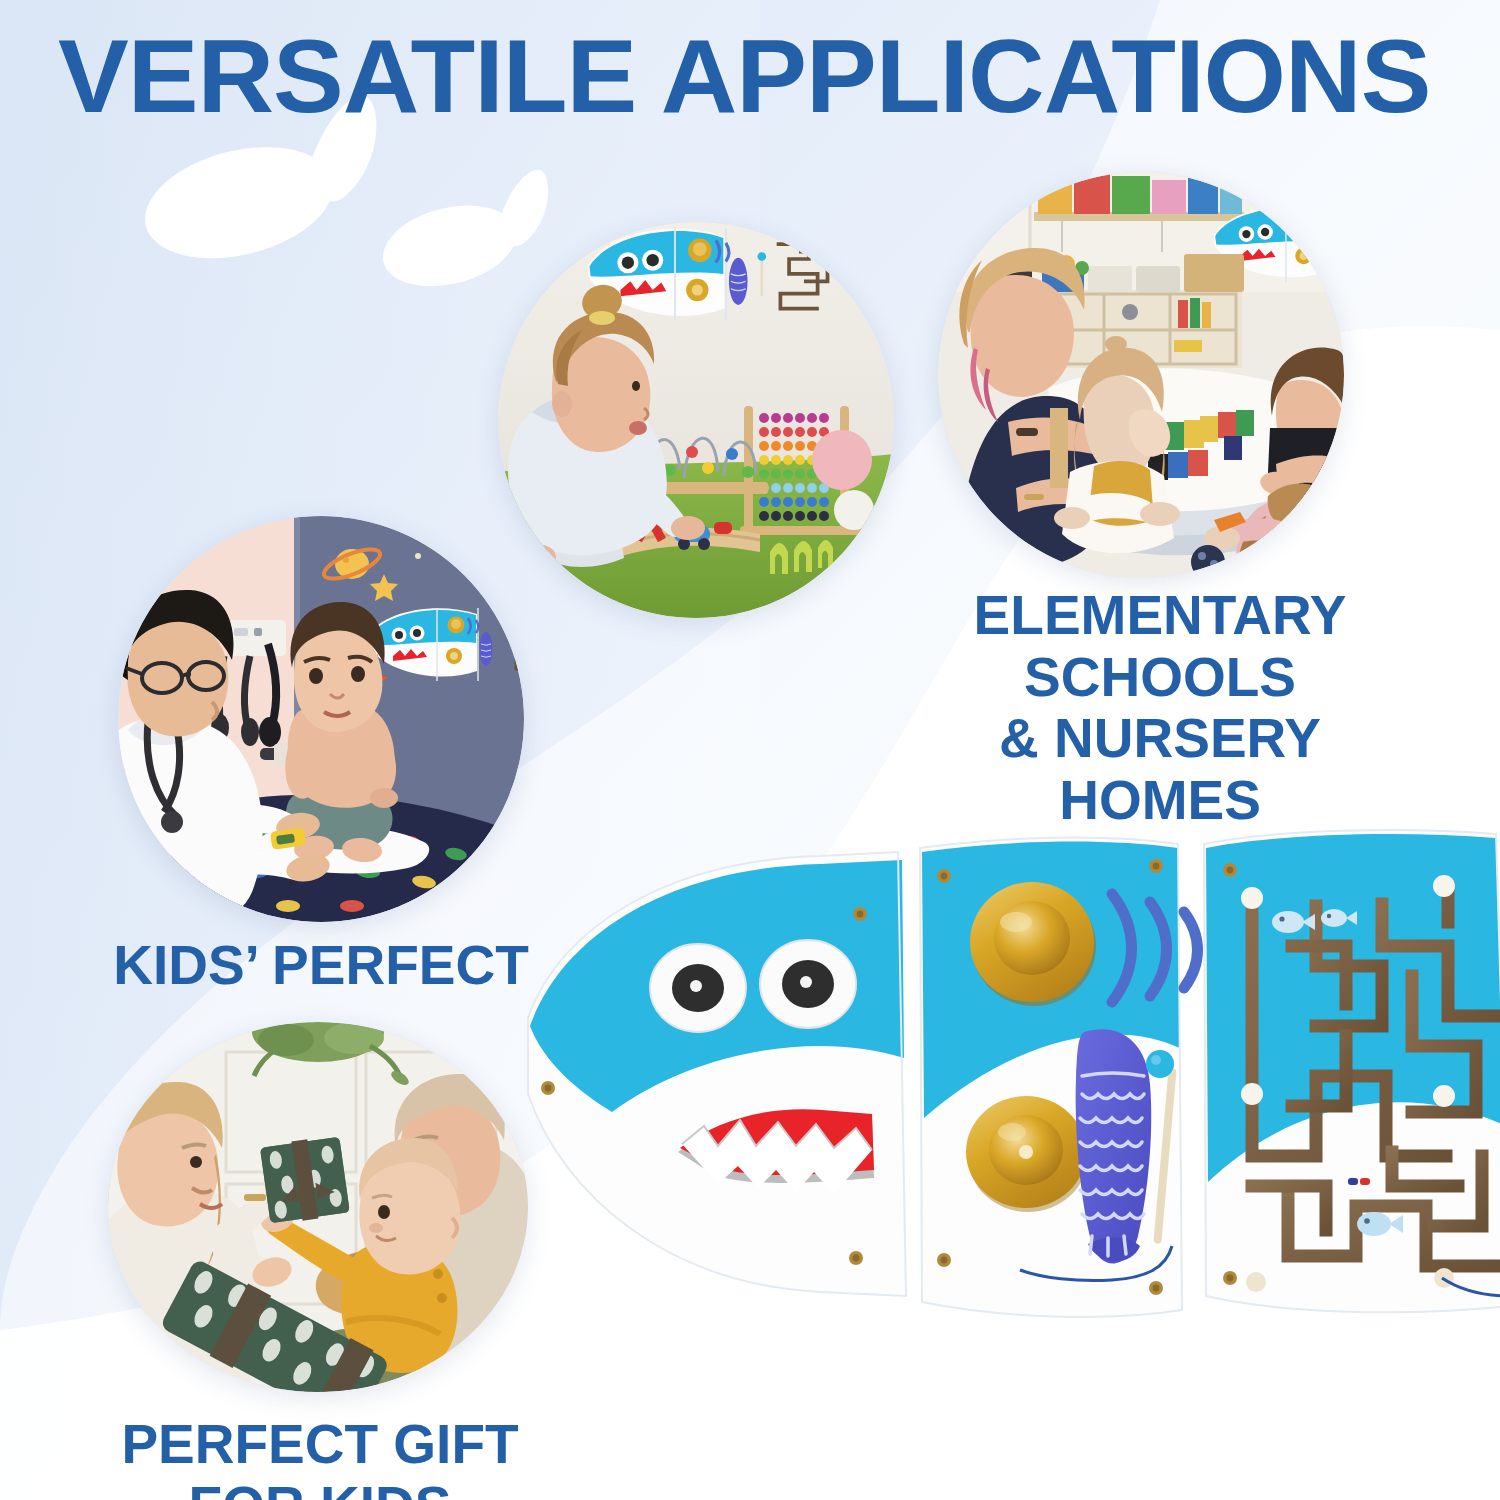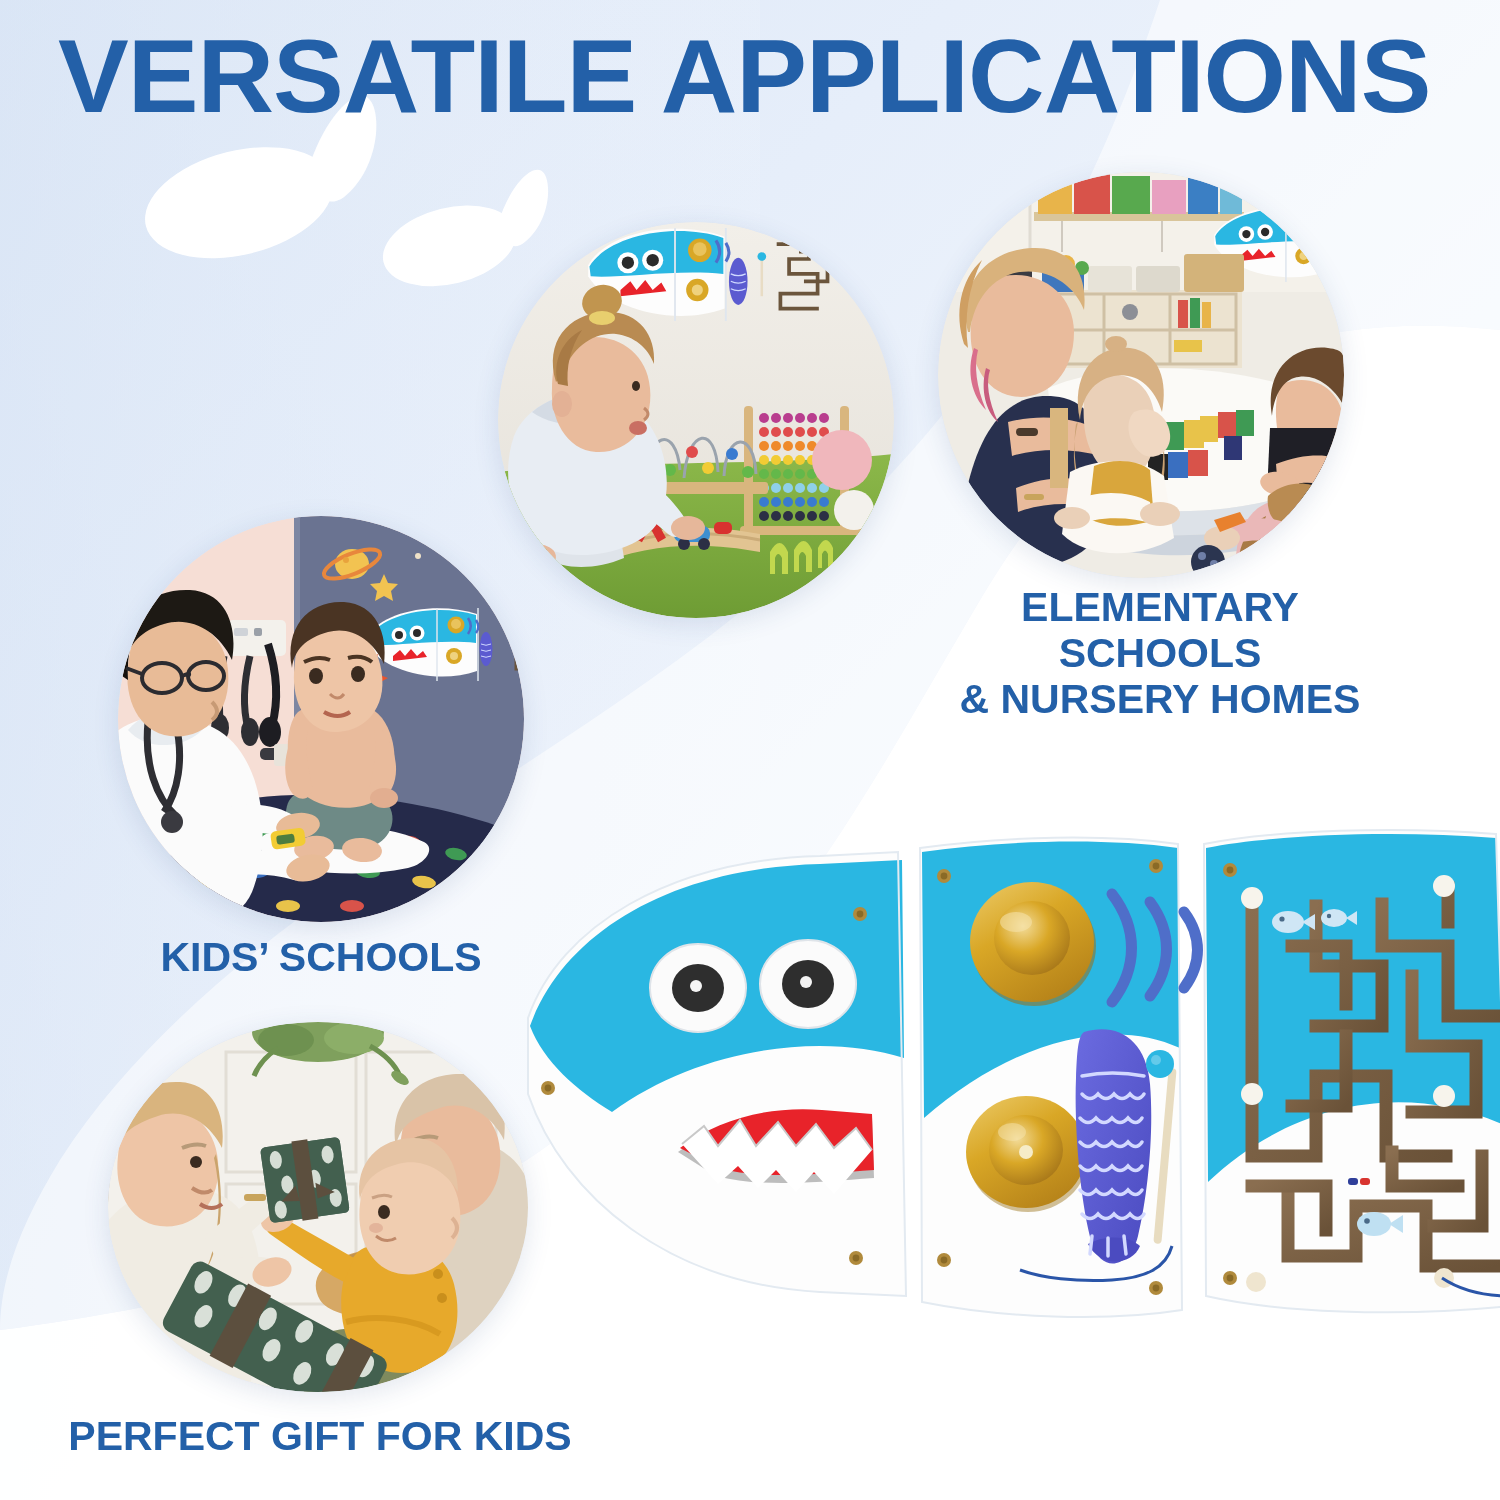--- a/index.html
+++ b/index.html
@@ -27,21 +27,21 @@
   .photo{
     position:absolute;border-radius:50%;overflow:hidden;
     box-shadow:0 6px 26px rgba(40,70,120,.13);
     background:#dfe7f2;
   }
   .photo > svg{display:block;}
 
   
   .caption{
     position:absolute;color:#2360a8;font-weight:700;
-    font-size:41px;line-height:1.12;letter-spacing:0px;
+    font-size:55px;line-height:1.12;letter-spacing:0px;
     text-align:center;white-space:pre-line;
   }
 
   
   .product{position:absolute;left:520px;top:826px;width:990px;height:500px;}
 </style>
 </head>
 <body>
 
 <div id="stage">
@@ -573,21 +573,21 @@
           <ellipse cx="180" cy="310" rx="22" ry="13" fill="#e8bb97" transform="rotate(-8,180,310)"></ellipse>
           <path d="M88,344 C122,330 160,332 184,344 C196,350 190,366 176,364 C148,356 116,356 90,366 Z" fill="#fbfbfb"></path>
           <ellipse cx="190" cy="352" rx="22" ry="13" fill="#e8bb97" transform="rotate(-12,190,352)"></ellipse>
 
           <rect x="152" y="316" width="34" height="18" rx="5" fill="#f2cc34" transform="rotate(-8,152,316)"></rect>
           <rect x="158" y="320" width="18" height="9" rx="3" fill="#4e7d3f" transform="rotate(-8,158,320)"></rect>
         </g>
       </g>
     </svg>
   </div>
-  <div class="caption" style="left:96px;top:935px;width:450px;">KIDS’ SCHOOLS</div>
+  <div class="caption" style="left:96px;top:935px;width:450px;">KIDS’ PERFECT</div>
 
   <div class="photo" style="left:108px;top:1022px;width:420px;height:370px;">
     <svg width="420" height="370" viewBox="0 0 420 370">
       <defs>
         <clipPath id="c4">
             <ellipse cx="210" cy="185" rx="210" ry="185"></ellipse>
           </clipPath>
       </defs>
       <g clip-path="url(#c4)">
         <rect width="420" height="370" fill="#f3f1ec"></rect>

